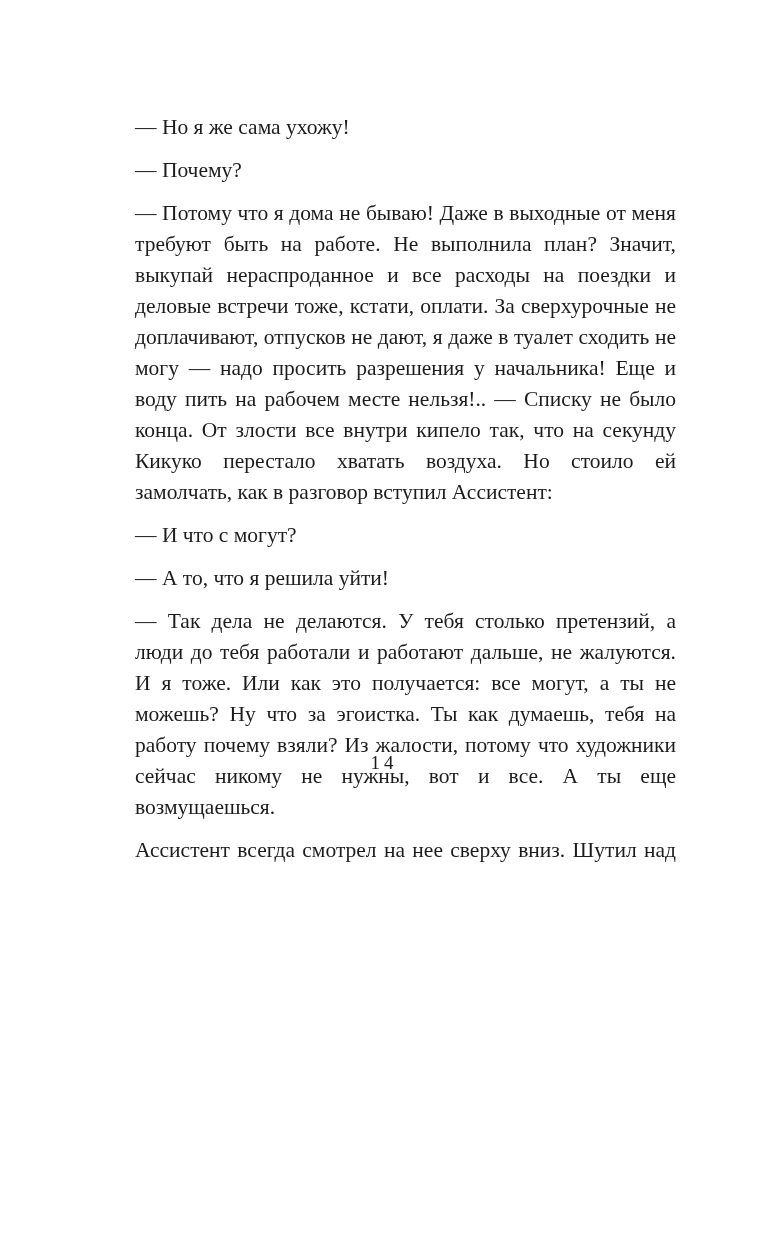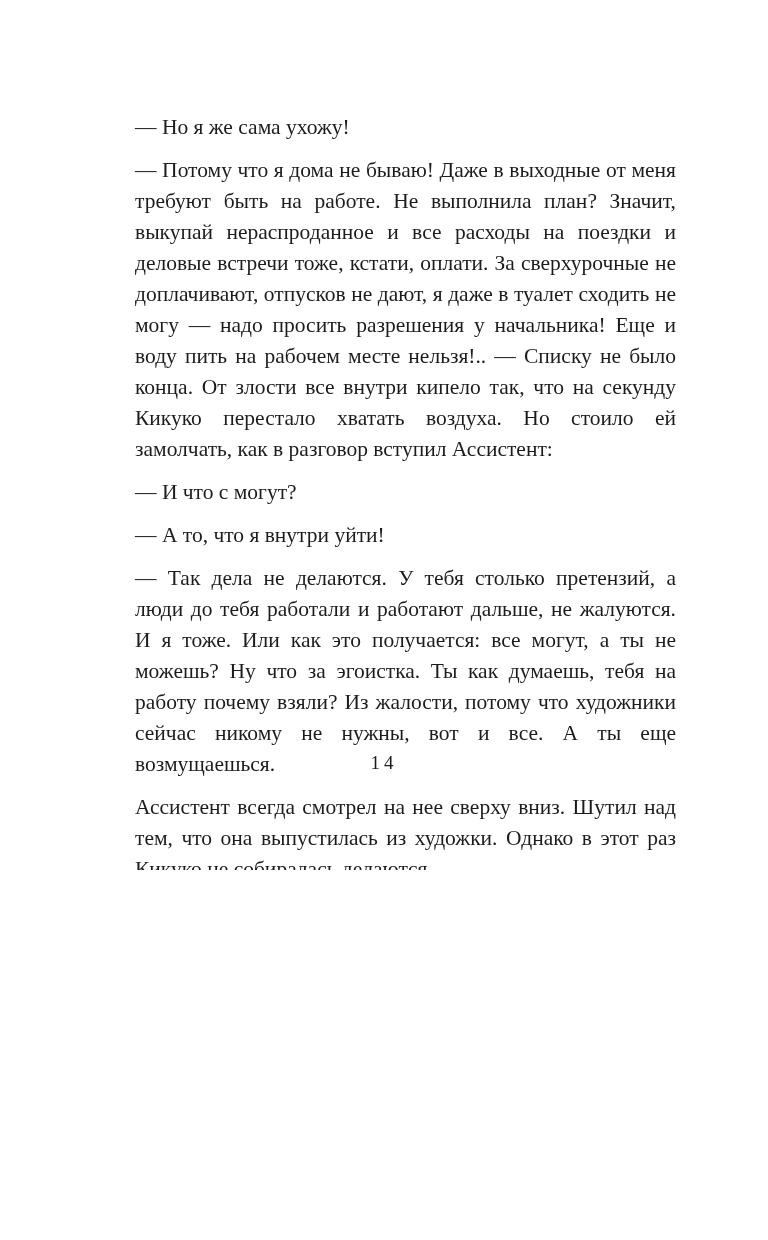--- a/index.html
+++ b/index.html
@@ -43,20 +43,21 @@
       letter-spacing: 4px;
       color: #1c1c1c;
     }
   </style>
 </head>
 <body>
 
 <div class="book-page">
   <div class="text-block">
     <p>— Но я же сама ухожу!</p>
+    <p>— Почему?</p>
     <p>— Потому что я дома не бываю! Даже в выходные от меня требуют быть на работе. Не выполнила план? Значит, выкупай нераспроданное и все расходы на поездки и деловые встречи тоже, кстати, оплати. За сверхурочные не доплачивают, отпусков не дают, я даже в туалет сходить не могу — надо просить разрешения у начальника! Еще и воду пить на рабочем месте нельзя!.. — Списку не было конца. От злости все внутри кипело так, что на секунду Кикуко перестало хватать воздуха. Но стоило ей замолчать, как в разговор вступил Ассистент:</p>
     <p>— И что с могут?</p>
-    <p>— А то, что я внутри уйти!</p>
+    <p>— А то, что я решила уйти!</p>
     <p>— Так дела не делаются. У тебя столько претензий, а люди до тебя работали и работают дальше, не жалуются. И я тоже. Или как это получается: все могут, а ты не можешь? Ну что за эгоистка. Ты как думаешь, тебя на работу почему взяли? Из жалости, потому что художники сейчас никому не нужны, вот и все. А ты еще возмущаешься.</p>
     <p>Ассистент всегда смотрел на нее сверху вниз. Шутил над тем, что она выпустилась из художки. Однако в этот раз Кикуко не собиралась делаются.</p>
   </div>
   <div class="page-number">14</div>
 </div>
 
 </body></html>

